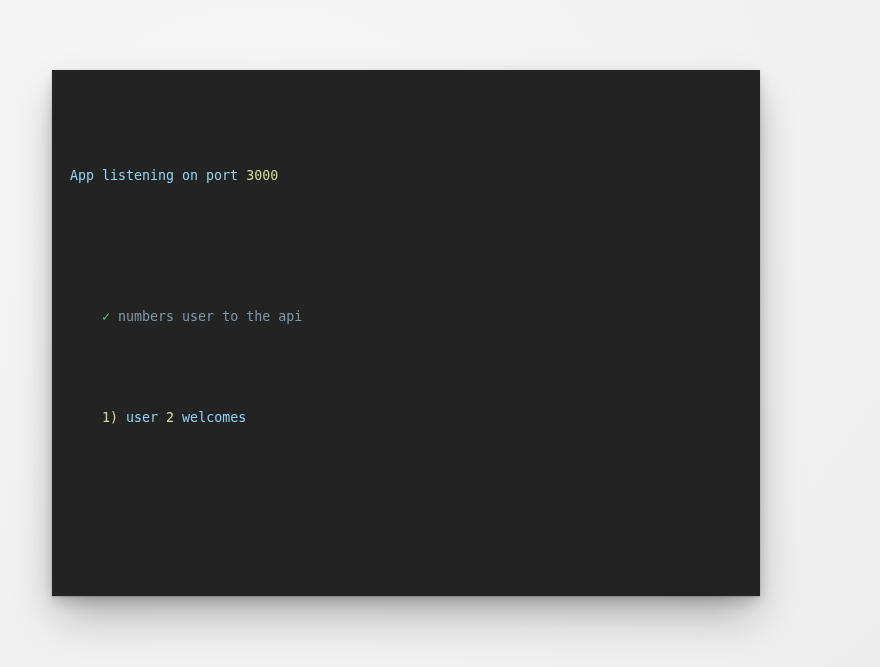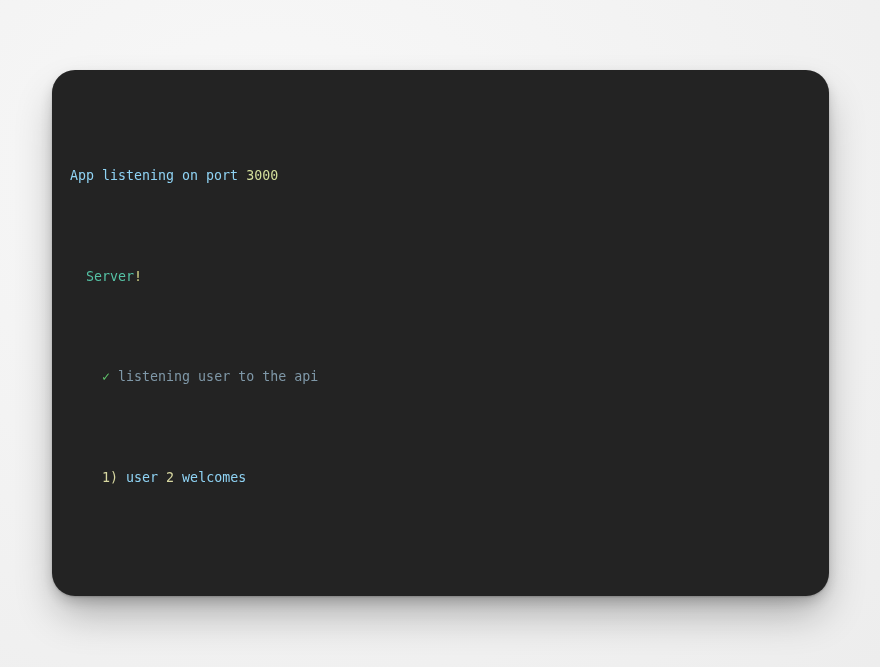--- a/index.html
+++ b/index.html
@@ -19,24 +19,24 @@
     width: 880px;
     height: 667px;
     background:
       radial-gradient(ellipse at 30% 25%, #f8f8f8 0%, #f2f2f2 55%, #ededed 100%);
   }
 
   #terminal {
     position: absolute;
     left: 52px;
     top: 70px;
-    width: 777px;
+    width: 708px;
     height: 526px;
     background: #232323;
-    border-radius: 23px;
+    border-radius: 0;
     box-shadow:
       0 22px 42px -6px rgba(0,0,0,0.30),
       0 6px 14px -2px rgba(0,0,0,0.20),
       0 1px 2px rgba(0,0,0,0.18);
     overflow: hidden;
     box-sizing: border-box;
     padding: 16px 18px 18px 18px;
   }
 
   #console {
@@ -68,24 +68,23 @@
 
 <div id="page">
 
   <div id="terminal">
     <div id="console">
 
       
       <div class="line"><span class="c-blue">App listening on port </span><span class="c-passing">3000</span></div>
 
       
-      <div class="line">  <span class="c-teal">Server</span><span class="c-yellowb">!</span></div>
 
       
-      <div class="line">    <span class="c-green">✓</span> <span class="c-dim">listening user to the api</span></div>
+      <div class="line">    <span class="c-green">✓</span> <span class="c-dim">numbers user to the api</span></div>
 
       
       <div class="line">    <span class="c-yellow">1)</span> <span class="c-blue">user </span><span class="c-yellow">2</span><span class="c-blue"> welcomes</span></div>
 
       <div class="blank"></div>
       
       
 
       
       

